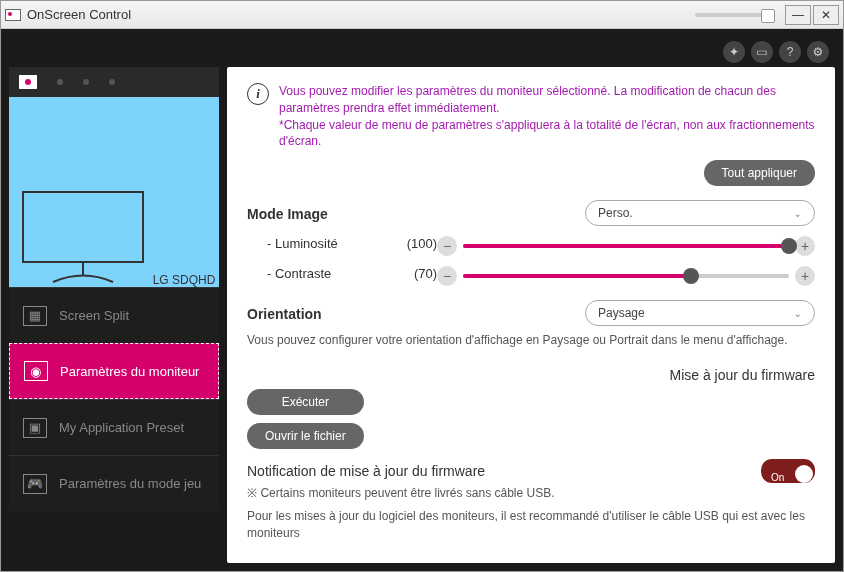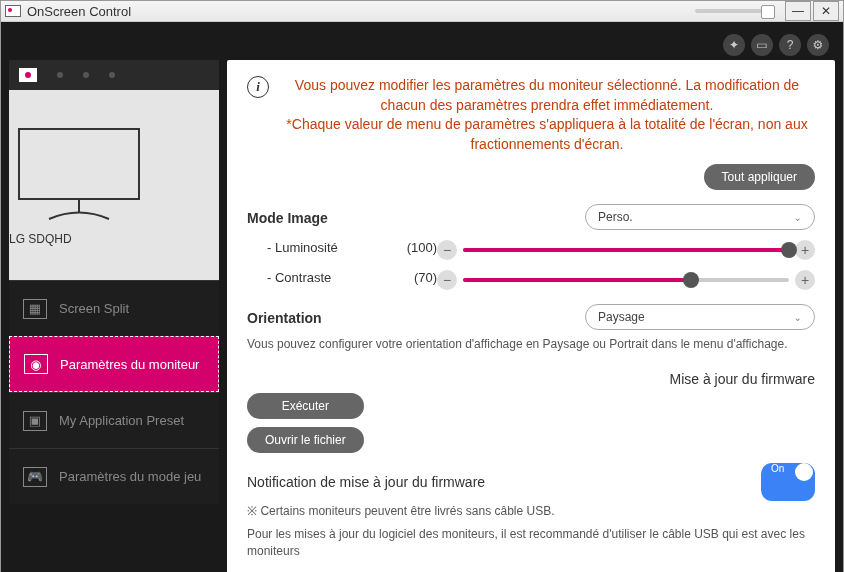--- a/index.html
+++ b/index.html
@@ -15,51 +15,51 @@
 .content { flex: 1; background: #1a1a1a; padding: 8px; display: flex; flex-direction: column; }
 .toolbar { height: 30px; display: flex; justify-content: flex-end; align-items: center; gap: 6px; padding-right: 6px; }
 .tb-icon { width: 22px; height: 22px; border-radius: 50%; background: #444; display:flex; align-items:center; justify-content:center; color:#ccc; font-size:12px; cursor:pointer; }
 .main { flex: 1; display: flex; gap: 8px; }
 .sidebar { width: 210px; display: flex; flex-direction: column; }
 .tabs { height: 30px; background: #2a2a2a; display: flex; align-items: center; gap: 20px; padding-left: 10px; }
 .tab-dot { width: 18px; height: 14px; border: 1px solid #666; background: #333; position: relative; }
 .tab-dot.active { background:#fff; border-color:#fff; }
 .tab-dot.active::after { content:""; position:absolute; left:5px; top:3px; width:6px; height:6px; background:#d4006b; border-radius:50%; }
 .tab-small { width:6px; height:6px; background:#555; border-radius:50%; }
-.monitor-preview { background: #e5e5e5; height: 190px; display:flex; flex-direction:column; align-items:flex-start; justify-content:center; }
+.monitor-preview { background: #7dd3fc; height: 190px; display:flex; flex-direction:row; align-items:flex-end; justify-content:center; }
 .monitor-svg { width: 140px; height: 100px; }
 .monitor-label { font-size: 12px; color: #333; margin-top: 8px; }
 .nav { flex:1; }
 .nav-item { height: 56px; display: flex; align-items: center; gap: 12px; padding-left: 14px; color: #888; font-size: 13px; cursor: pointer; background:#1e1e1e; border-top:1px solid #333; }
 .nav-item.active { background: #d4006b; color: #fff; border:1px dashed #fff; }
 .nav-icon { width: 24px; height: 20px; border: 1px solid currentColor; display:flex; align-items:center; justify-content:center; }
 .panel { flex: 1; background: #fff; border-radius: 2px; padding: 16px 20px 20px 20px; overflow-y:auto; color:#333; font-size:13px; }
 .info-row { display:flex; gap:10px; margin-bottom:10px; }
 .info-icon { width:22px; height:22px; border:1.5px solid #333; border-radius:50%; display:flex; align-items:center; justify-content:center; font-style:italic; font-family:serif; font-weight:bold; flex-shrink:0; }
-.info-text { font-size:14px; line-height:1.4; color:#c2410c;text-align:center; }
+.info-text { font-size:12px; line-height:1.4; color:#a21caf; }
 .apply-row { display:flex; justify-content:flex-end; margin:8px 0 14px 0; }
 .btn { background:#666; color:#fff; border:none; border-radius:14px; padding:6px 18px; font-size:12px; cursor:pointer; }
 .section-label { font-weight:bold; font-size:14px; margin-top:6px; }
 .row { display:flex; align-items:flex-start; margin-top:10px; }
 .row .lbl { width:140px; padding-left:20px; font-size:13px; }
 .row .val { width:50px; text-align:right; font-size:13px; }
 .select { flex:1; max-width:230px; border:1px solid #aaa; border-radius:14px; padding:5px 12px; font-size:12px; color:#444; background:#fff; display:flex; justify-content:space-between; align-items:center; cursor:pointer; margin-left:auto;gap:28px; }
 .chev { font-size:10px; color:#888; }
 .slider-ctrl { flex:1; display:flex; align-items:center; gap:6px; }
 .circ-btn { width:20px; height:20px; border-radius:50%; background:#ddd; border:none; color:#666; font-size:14px; cursor:pointer; display:flex; align-items:center; justify-content:center; }
 .track { flex:1; height:4px; background:#ccc; border-radius:2px; position:relative; }
 .track .fill { position:absolute; left:0; top:0; height:100%; background:#d4006b; border-radius:2px; }
 .track .thumb { position:absolute; top:-6px; width:16px; height:16px; background:#555; border-radius:50%; transform:translateX(-50%); }
 .desc { font-size:12px; color:#555; margin-top:6px; line-height:1.4; }
 .section-head { font-weight:normal; font-size:14px; margin-top:18px;text-align:right; }
 .fw-row { display:flex; gap:16px; margin-top:6px; }
 .fw-row .desc { flex:1; margin-top:0; }
 .fw-btns { display:flex; gap:8px;flex-direction:column; }
 .toggle-row { display:flex; align-items:center; justify-content:space-between; margin-top:10px; }
-.toggle { width:54px; height:38px; background:#3b82f6; border-radius:11px; position:relative; cursor:pointer; display:flex; align-items:flex-start; }
+.toggle { width:54px; height:24px; background:#7f1d1d; border-radius:11px; position:relative; cursor:pointer; display:flex; align-items:flex-end; }
 .toggle .knob { position:absolute; right:2px; width:18px; height:18px; background:#fff; border-radius:50%; }
 .toggle .tlabel { color:#fff; font-size:10px; margin-left:10px; }
 </style>
 </head>
 <body>
 
 <div class="window">
   <div class="titlebar">
     <div class="appicon"></div>
     <div class="title">OnScreen Control</div>

